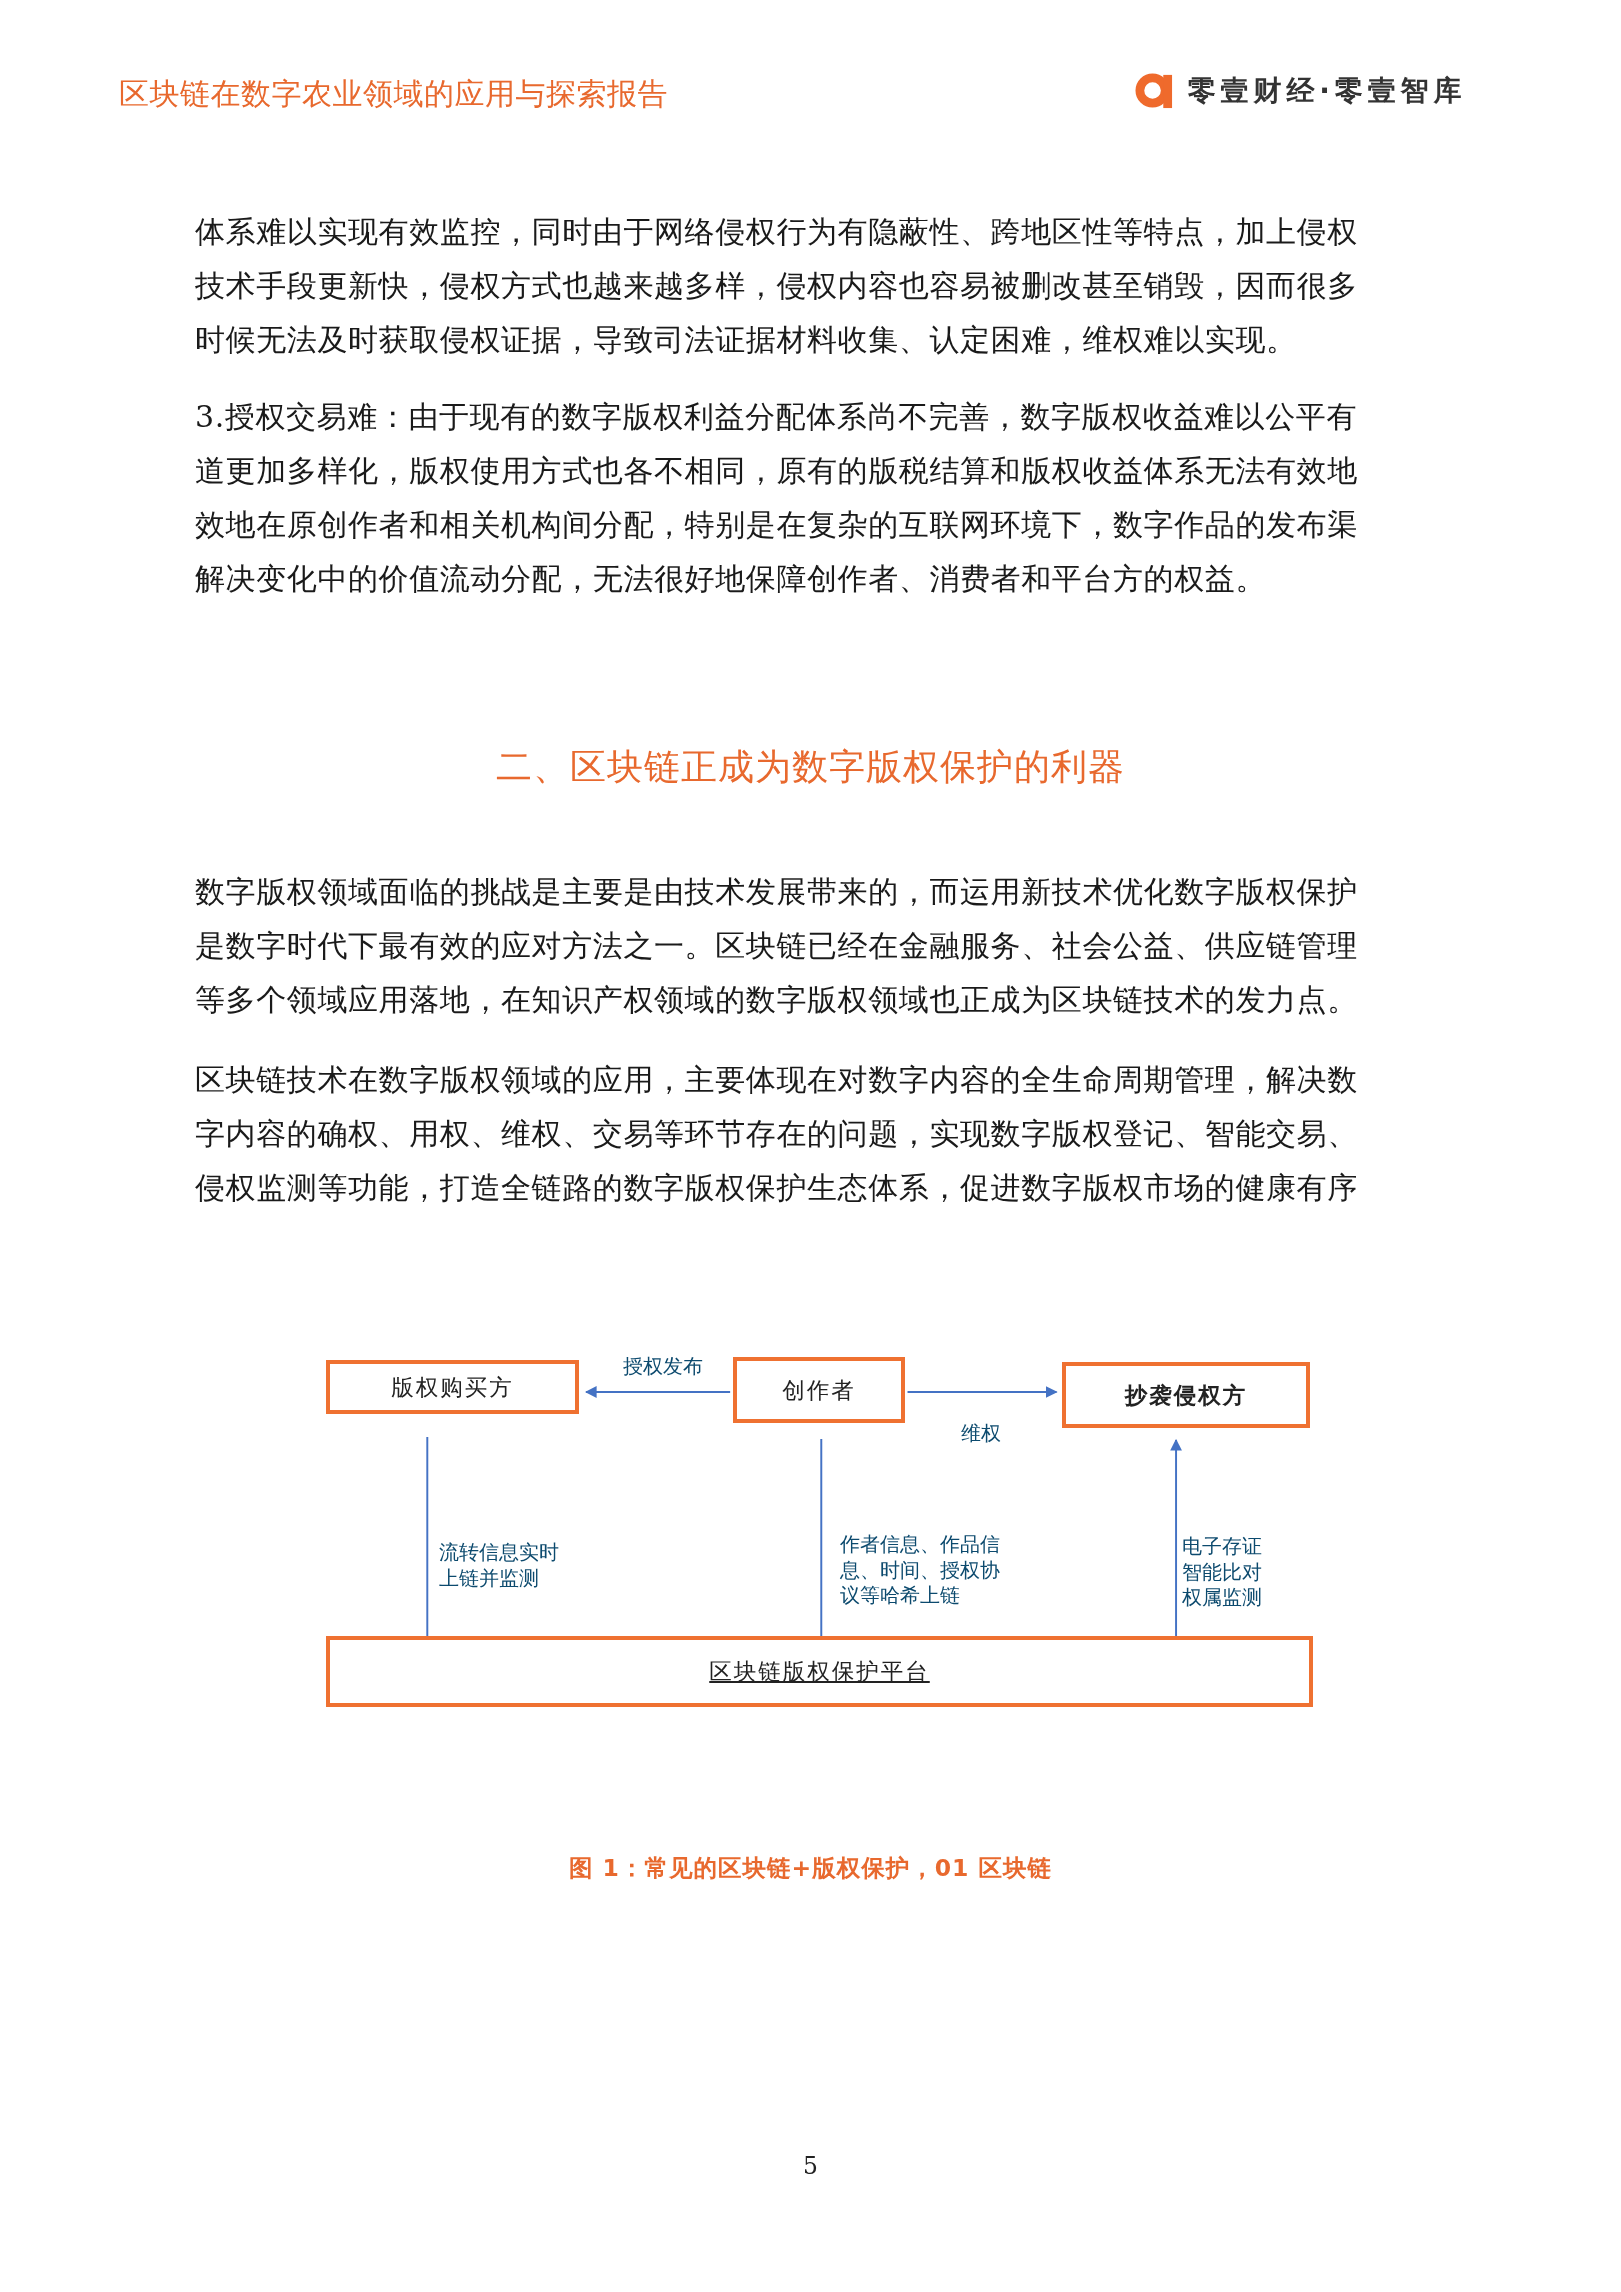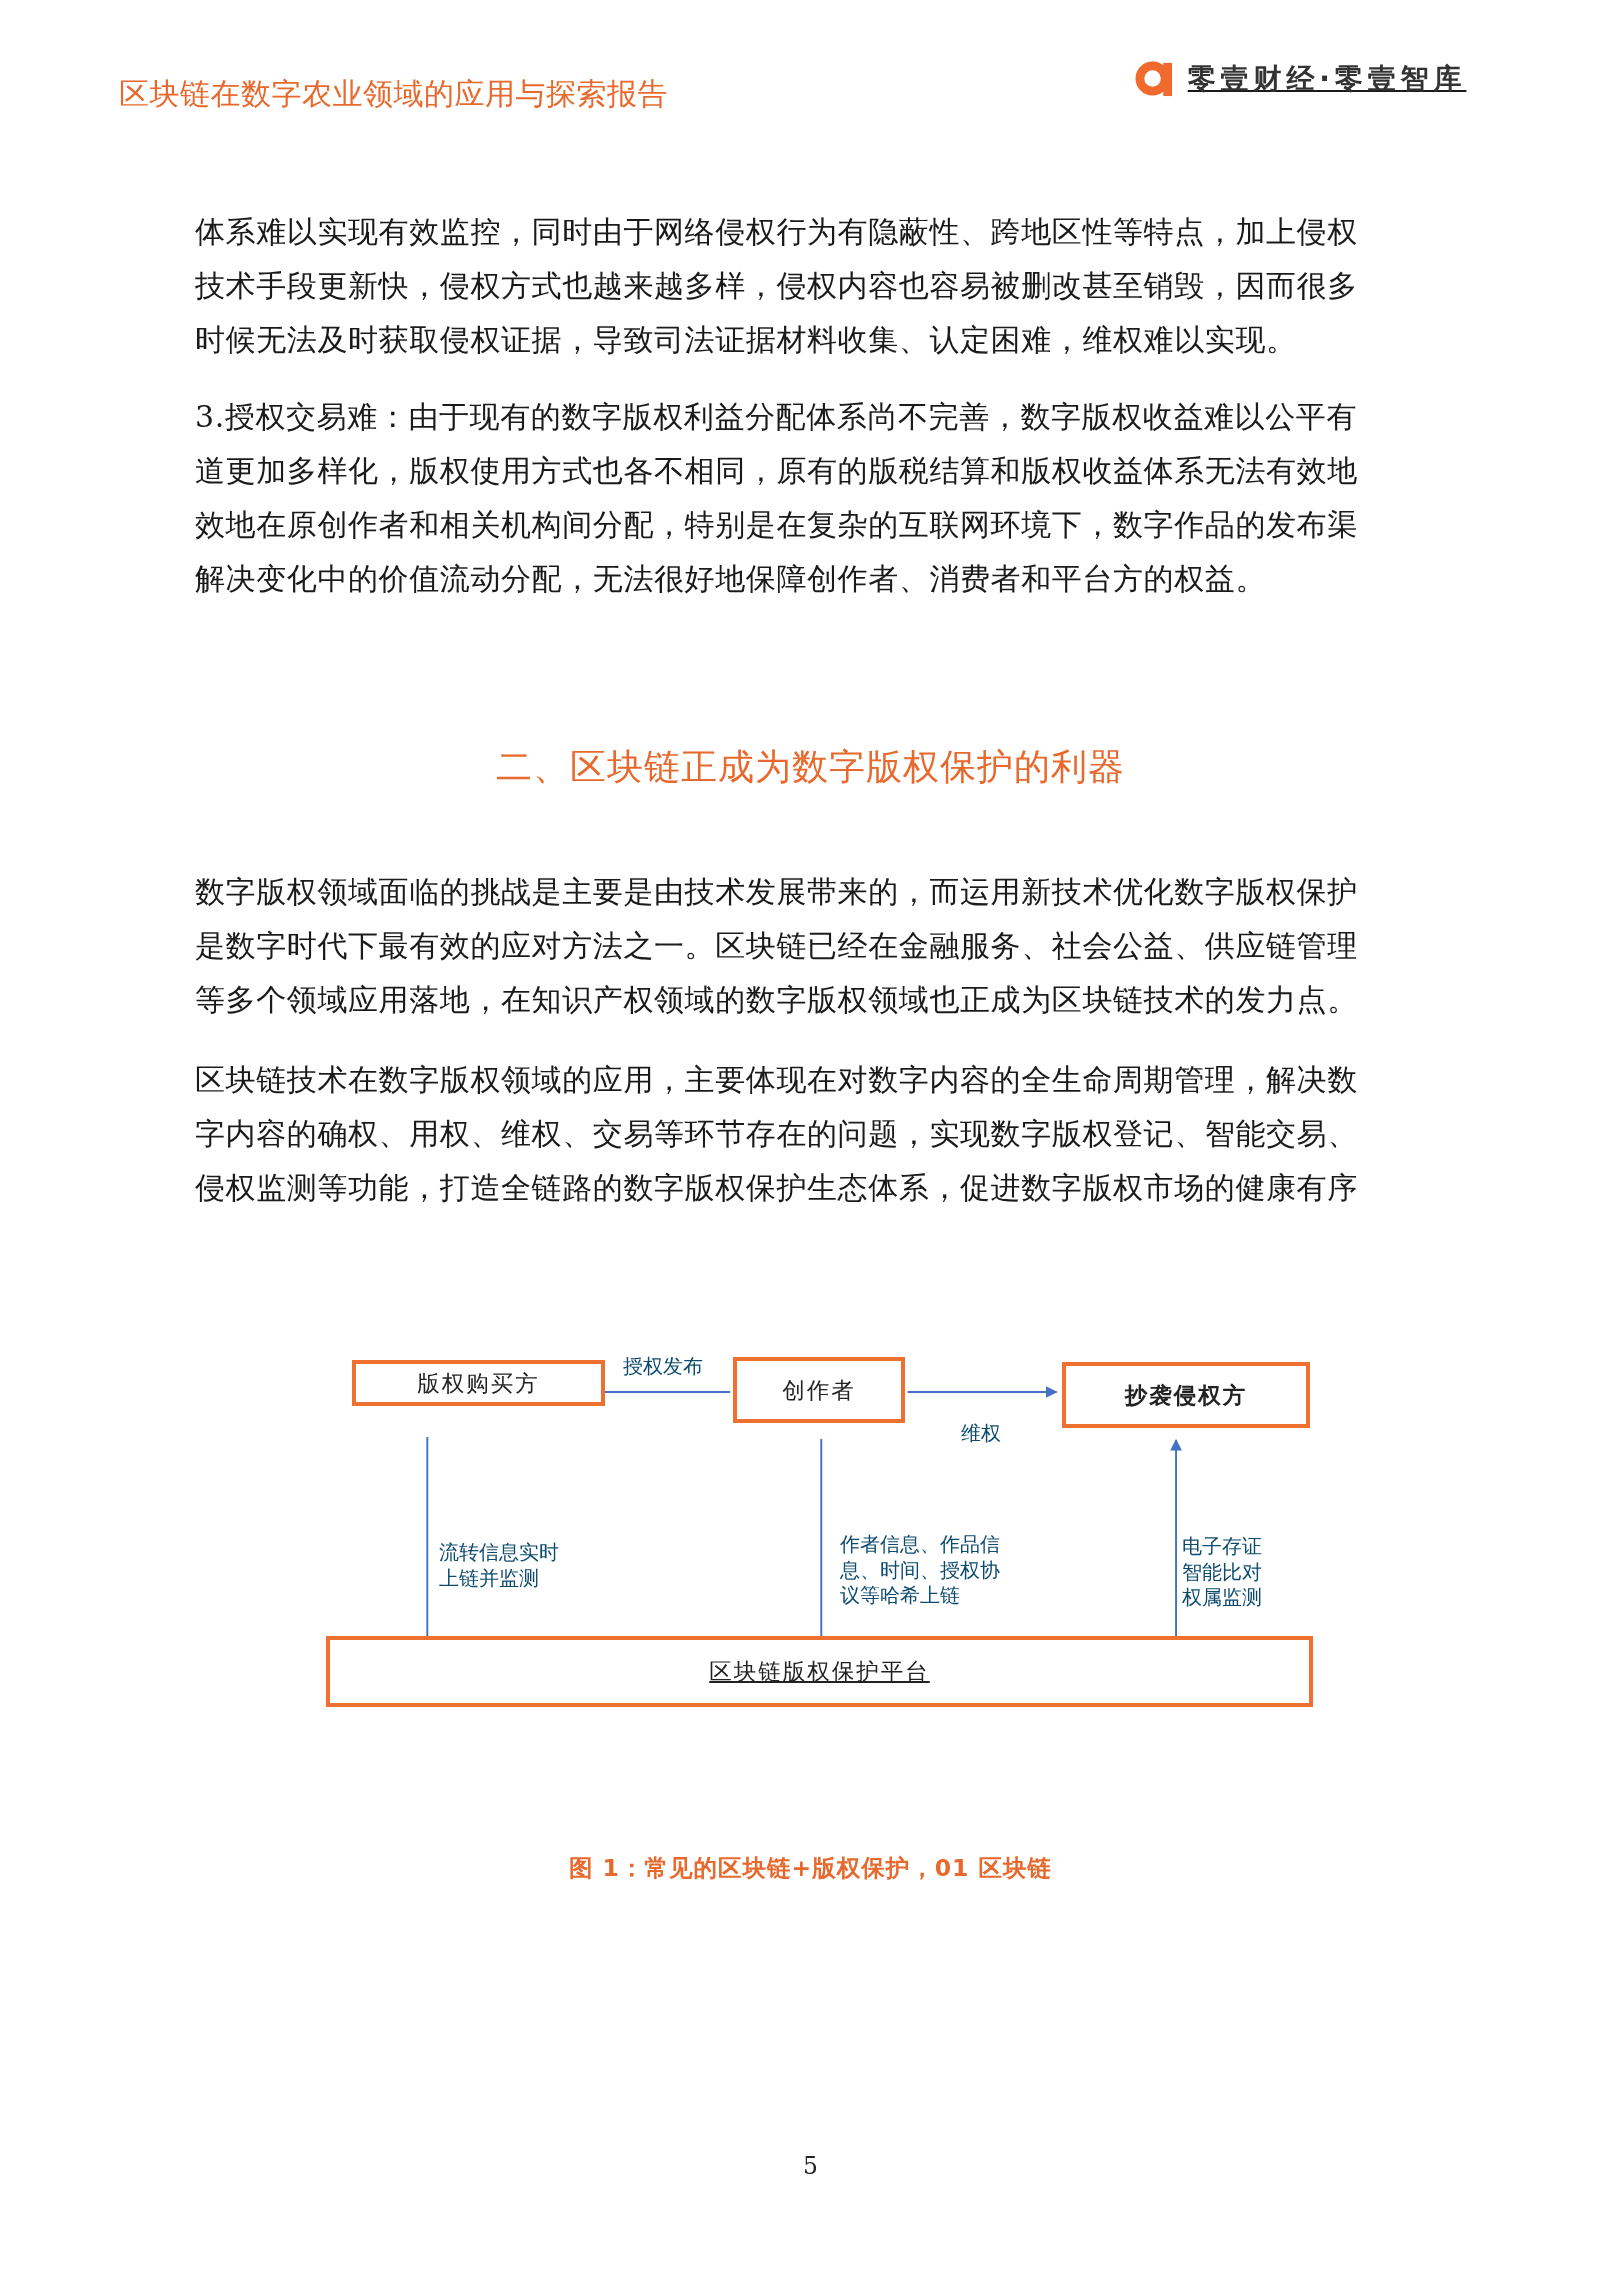--- a/index.html
+++ b/index.html
@@ -1,20 +1,20 @@
 <!DOCTYPE html>
 <html><head>
 <meta charset="utf-8">
 <style>
   html, body { margin:0; padding:0; background:#ffffff; }
   body { width:1621px; height:2293px; position:relative; overflow:hidden;
          font-family:"DejaVu Serif", "Liberation Serif", serif; color:#1a1a1a; }
   .header-title { position:absolute; left:119px; top:74px; font-family:"DejaVu Sans","Liberation Sans",sans-serif;
          font-size:30px; color:#e8692e; letter-spacing:0.5px; white-space:nowrap; }
-  .brand { position:absolute; left:1135px; top:55px; display:flex; align-items:flex-end; height:43px;text-decoration:underline; }
+  .brand { position:absolute; left:1135px; top:69px; display:flex; align-items:center; height:43px; }
   .brand-logo { width:39px; height:39px; margin-right:13.7px; }
   .brand-text { font-family:"DejaVu Sans","Liberation Sans",sans-serif; font-size:28px; color:#333333;
          letter-spacing:4.9px; white-space:nowrap; font-weight:bold; }
   .para { position:absolute; left:195px; width:1247px; font-size:30px; line-height:54px;
           text-align:justify; letter-spacing:0.6px; }
   .para span { display:block; white-space:nowrap; }
   .section-title { position:absolute; left:0; width:1621px; top:743px; text-align:center;
          font-family:"DejaVu Sans","Liberation Sans",sans-serif; font-size:36px; color:#e8692e; letter-spacing:1px; }
   .box { position:absolute; border:4.9px solid #ef7131; background:#fff; box-sizing:border-box;
          display:flex; align-items:center; justify-content:center; font-size:22.5px; color:#222;
@@ -78,21 +78,21 @@
 
     <line x1="926" y1="1420" x2="1078" y2="1420" stroke="#4472c4" stroke-width="2" marker-end="url(#ah)"></line>
 
     <line x1="436" y1="1466" x2="436" y2="1733" stroke="#4472c4" stroke-width="2" marker-end="url(#ah)"></line>
 
     <line x1="838" y1="1468" x2="838" y2="1740" stroke="#4472c4" stroke-width="2" marker-end="url(#ah)"></line>
 
     <line x1="1200" y1="1727" x2="1200" y2="1469" stroke="#4472c4" stroke-width="2" marker-end="url(#ah)"></line>
   </svg>
 
-  <div class="box" style="left:326px; top:1360px; width:253px; height:46px;margin-left:26px;">版权购买方</div>
+  <div class="box" style="left:326px; top:1360px; width:253px; height:54px;">版权购买方</div>
   <div class="box" style="left:733px; top:1357px; width:172px; height:66px;">创作者</div>
   <div class="box" style="left:1062px; top:1362px; width:248px; height:66px;font-weight:bold;">抄袭侵权方</div>
   <div class="box" style="left:326px; top:1636px; width:987px; height:71px;text-decoration:underline;">区块链版权保护平台</div>
 
   <div class="lbl" style="left:623px; top:1354px;">授权发布</div>
   <div class="lbl" style="left:961px; top:1421px;">维权</div>
 
   <div class="lbl" style="left:439px; top:1540px;">
     <span>流转信息实时</span>
     <span>上链并监测</span>

